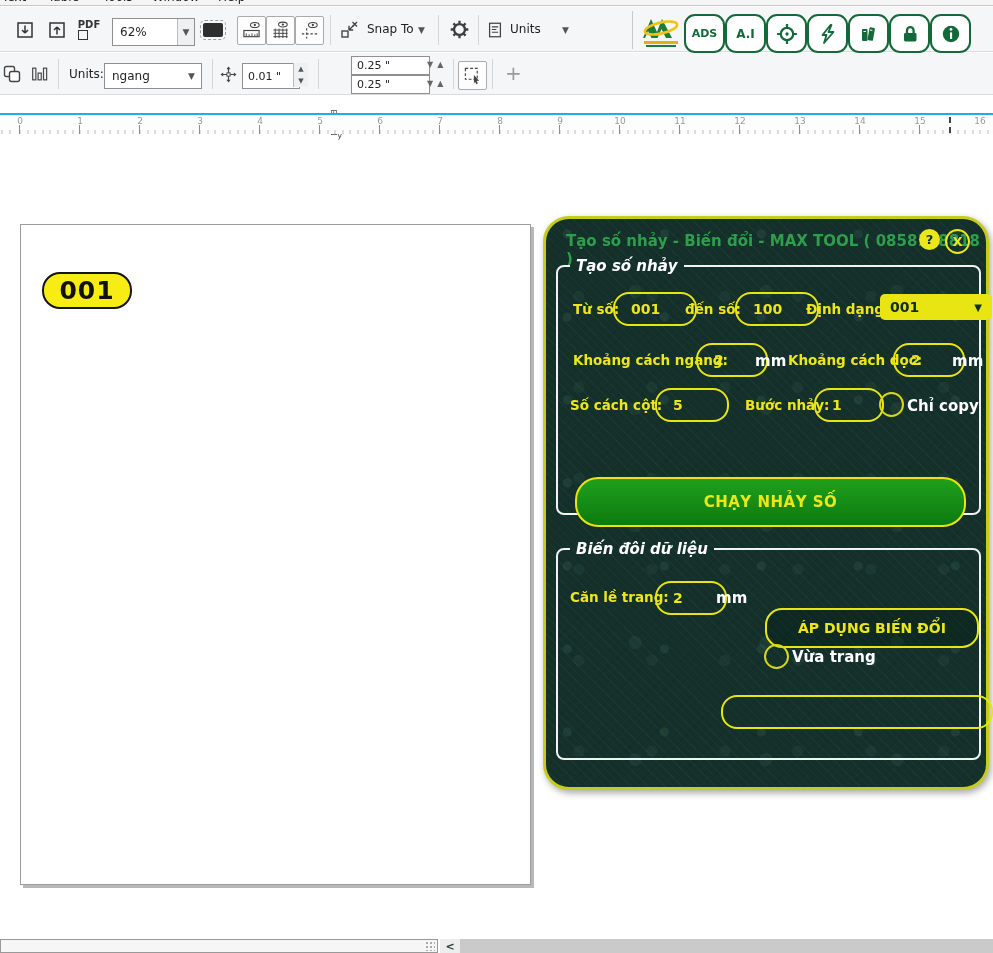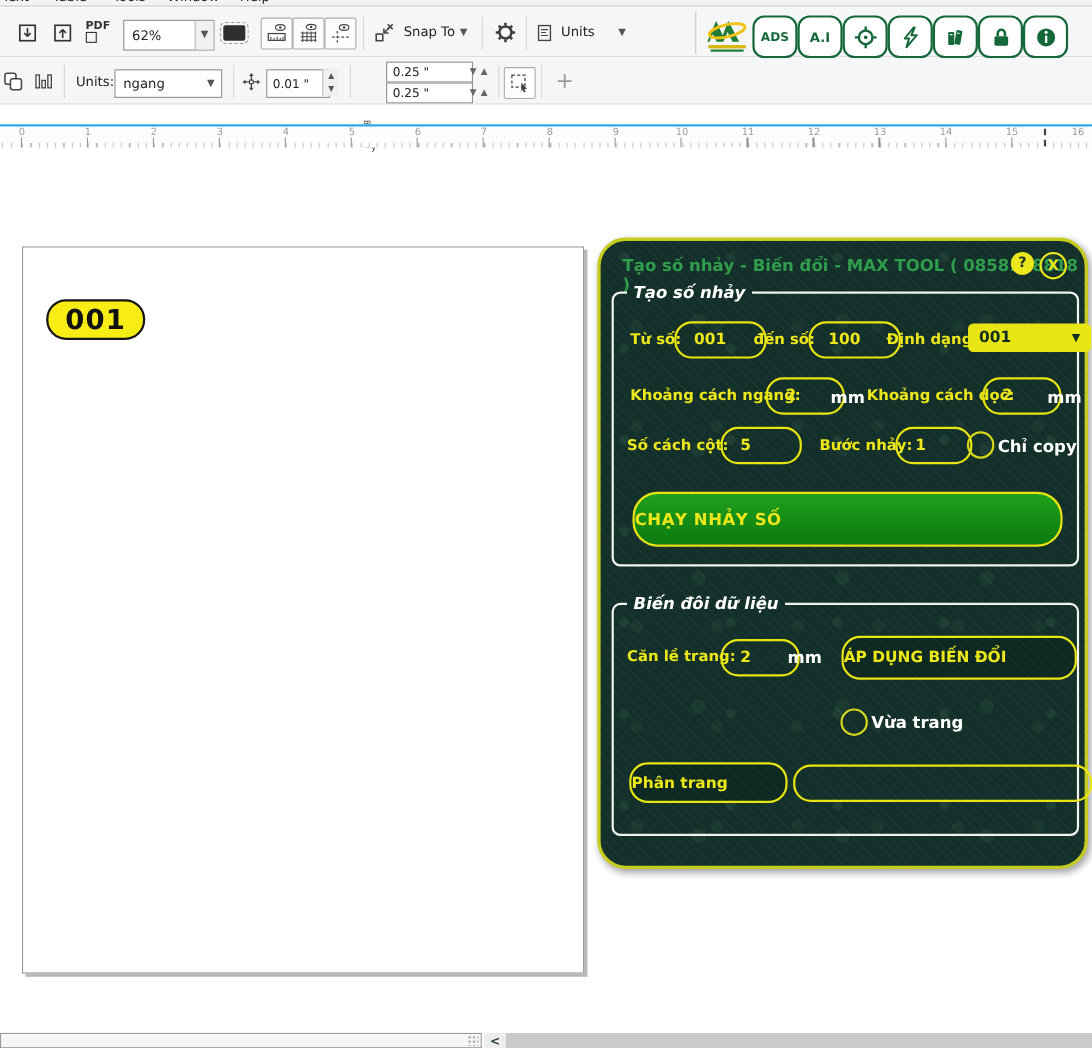--- a/index.html
+++ b/index.html
@@ -64,21 +64,21 @@
   fieldset.grp legend{margin-left:12px;padding:0 6px;font-style:italic;font-weight:bold;font-size:15px;color:#fff;}
   .ylab{position:absolute;color:#ece71a;font-weight:bold;font-size:13.5px;}
   .wlab{position:absolute;color:#fff;font-weight:bold;font-size:15px;}
   .pill{position:absolute;border:2.5px solid #e8e512;border-radius:16px;color:#ece71a;font-weight:bold;font-size:14px;
         display:flex;align-items:center;padding-left:16px;background:transparent;}
   .ysel{position:absolute;background:#e8e512;color:#0f2d22;font-weight:bold;font-size:14px;border-radius:5px;
         display:flex;align-items:center;justify-content:space-between;padding:0 10px;}
   .ysel .tri{font-size:10px;color:#0f2d22;}
   .rad{position:absolute;width:21px;height:21px;border:2.5px solid #d8d81a;border-radius:50%;background:transparent;}
   .gbtn{position:absolute;border:2.5px solid #e8e512;border-radius:17px;color:#ece71a;font-weight:bold;font-size:14px;
-        display:flex;align-items:center;background:rgba(0,25,16,0.28);}
+        display:flex;align-items:center;justify-content:center;background:rgba(0,25,16,0.28);margin-top:30px;}
   .runbtn{border-radius:23px;font-size:15px;letter-spacing:0.5px;
           background:linear-gradient(#1fa01c,#0d7a0f);}
   
   .docbox{left:0;top:939px;width:438px;height:14px;background:#f6f6f6;border:1px solid #999;}
   .grip{position:absolute;right:2px;top:1px;width:10px;height:10px;
         background-image:radial-gradient(#aaa 1px,transparent 1.2px);background-size:4px 4px;}
   .backbtn{left:440px;top:939px;width:20px;height:14px;background:#ededed;display:flex;align-items:center;justify-content:center;
            font-size:11px;font-weight:bold;color:#1f3b2f;}
   .hscroll{left:460px;top:939px;width:533px;height:14px;background:#cacaca;}
   svg{display:block;}
@@ -373,23 +373,20 @@
     <span class="ylab" style="left:12px;top:31px">Căn lề trang:</span>
     <div class="pill" style="left:97px;top:23px;width:52px;height:30px">
         <span>2</span>
       </div>
     <span class="wlab" style="left:158px;top:31px">mm</span>
     <div class="gbtn" style="left:207px;top:20px;width:210px;height:36px">
         <span>ÁP DỤNG BIẾN ĐỔI</span>
       </div>
     <span class="rad" style="left:206px;top:86px"></span>
     <span class="wlab" style="left:234px;top:90px">Vừa trang</span>
-    <div class="gbtn" style="left:14px;top:135px;width:140px;height:33px">
-        <span>Phân trang</span>
-      </div>
     <div class="pill" style="left:163px;top:137px;width:252px;height:30px">
         <span></span>
       </div>
   </fieldset>
 </div>
 
 <div class="abs docbox">
   <span class="grip"></span>
 </div>
 <div class="abs backbtn">

